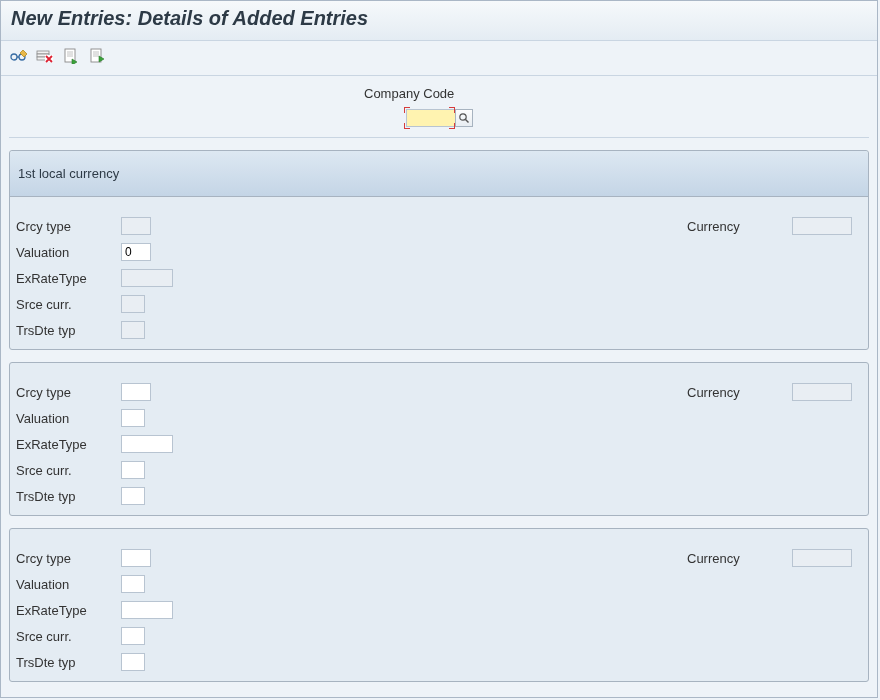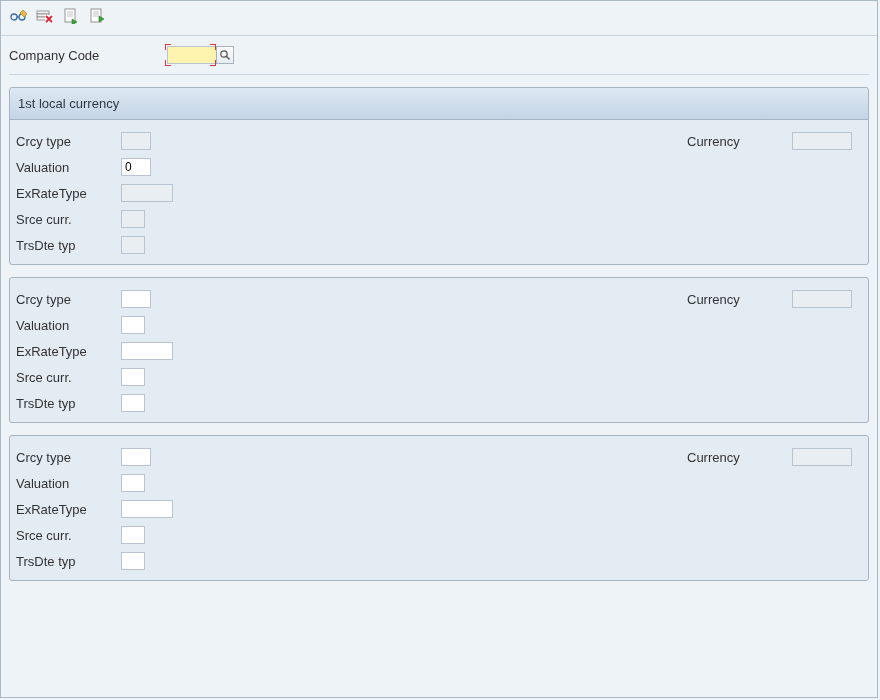--- a/index.html
+++ b/index.html
@@ -47,20 +47,21 @@
     display: inline-flex;
     align-items: center;
     justify-content: center;
     cursor: pointer;
   }
   .header-row {
     display: flex;
     align-items: center;
     padding: 10px 8px;
     gap: 8px;
+    flex-direction: column;
   }
   .header-row label {
     width: 150px;
   }
   .cc-input-wrap {
     position: relative;
     display: inline-flex;
     align-items: center;
   }
   .cc-input {
@@ -102,28 +103,28 @@
   }
 
   .group {
     margin: 0 8px 12px 8px;
     border: 1px solid #a7b3c0;
     background: #e4ecf3;
     border-radius: 3px;
   }
   .group-title {
     background: linear-gradient(#dde8f2, #c4d5e6);
-    padding: 8px 8px;
+    padding: 15px 8px;
     font-size: 13px;
     color: #2d3a46;
     border-bottom: 1px solid #a7b3c0;
     border-radius: 3px 3px 0 0;
   }
   .group-body {
-    padding: 8px 6px 6px 6px;
+    padding: 16px 6px 6px 6px;
   }
   .row {
     display: flex;
     align-items: center;
     min-height: 26px;
   }
   .row label {
     width: 105px;
   }
   .row .fld {
@@ -150,20 +151,23 @@
     width: 60px;
     box-sizing: border-box;
     margin-right: 10px;
   }
 </style>
 </head>
 <body>
 
 <div class="window">
 
+  <div class="titlebar">
+    <span class="titlebar-text">New Entries: Details of Added Entries</span>
+  </div>
 
   <div class="toolbar">
     <span class="tb-btn" title="Change">
       <svg width="20" height="16" viewBox="0 0 20 16">
         <circle cx="5" cy="9" r="3" fill="none" stroke="#3a6ea5" stroke-width="1.3"></circle>
         <circle cx="13" cy="9" r="3" fill="none" stroke="#3a6ea5" stroke-width="1.3"></circle>
         <path d="M8 9 h2" stroke="#3a6ea5" stroke-width="1.3"></path>
         <path d="M14 2 l4 4 -3 3 -4 -4 z" fill="#e8b84a" stroke="#b58a1e" stroke-width="0.8"></path>
       </svg>
     </span>

